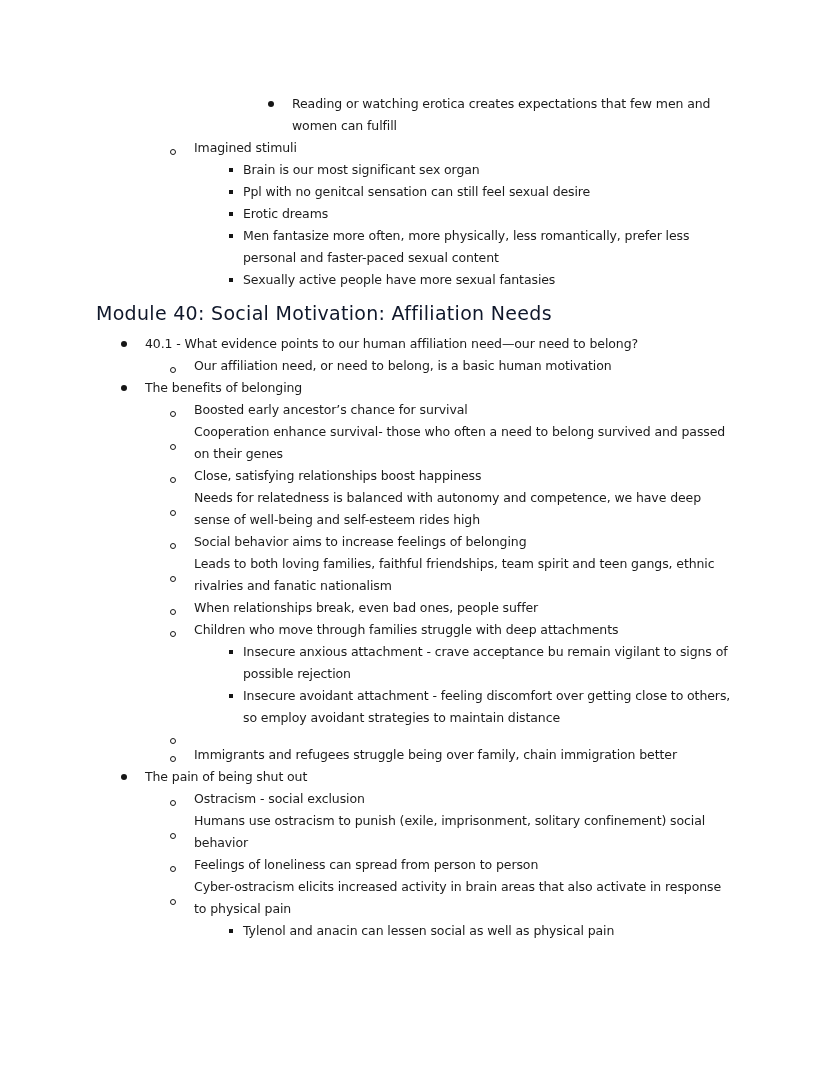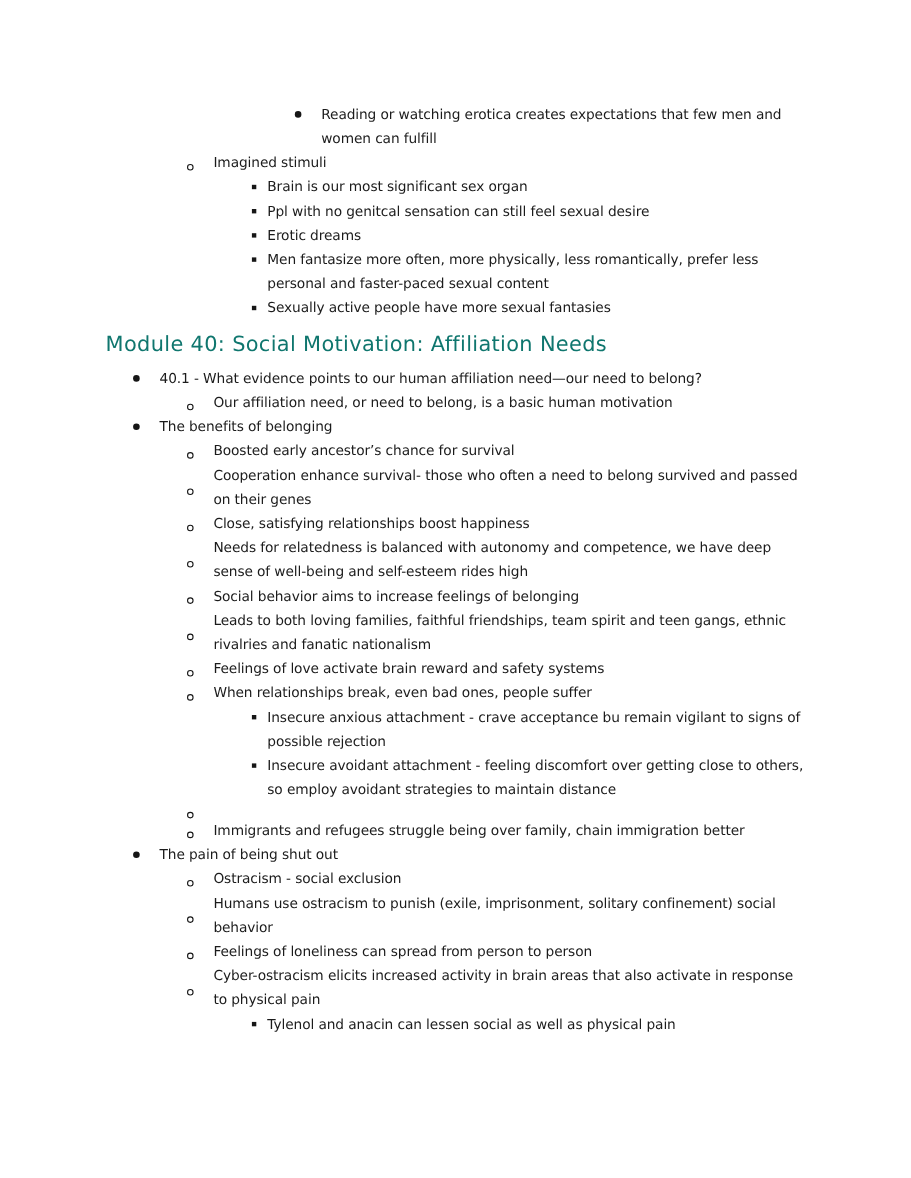--- a/index.html
+++ b/index.html
@@ -49,21 +49,21 @@
     width: 4px; height: 4px; border-radius: 50%; border: 1.4px solid #161616;
     background: transparent; display: block; margin-top: 0.5px;
   }
   .b-square span {
     width: 4px; height: 4px; background: #161616; display: block; margin-top: 1px;
   }
   .heading {
     font-size: 19px;
     font-weight: 400;
     letter-spacing: 0.3px;
-    color: #0f766e;
+    color: #0f172a;
     line-height: 28px;
     margin: 8px 92px 6px 96px;
   }
 </style>
 </head>
 <body>
 
 <div class="page">
   <div class="content">
       <div class="row level-4">
@@ -160,27 +160,27 @@
       <div class="row level-2">
         <span class="bullet b-circle">
           <span></span>
         </span>
         <span class="text">Leads to both loving families, faithful friendships, team spirit and teen gangs, ethnic rivalries and fanatic nationalism</span>
       </div>
       <div class="row level-2">
         <span class="bullet b-circle">
           <span></span>
         </span>
-        <span class="text">Feelings of love activate brain reward and safety systems</span>
-      </div>
-      <div class="row level-2">
-        <span class="bullet b-circle">
-          <span></span>
-        </span>
         <span class="text">When relationships break, even bad ones, people suffer</span>
+      </div>
+      <div class="row level-2">
+        <span class="bullet b-circle">
+          <span></span>
+        </span>
+        <span class="text">Children who move through families struggle with deep attachments</span>
       </div>
       <div class="row level-3">
         <span class="bullet b-square">
           <span></span>
         </span>
         <span class="text">Insecure anxious attachment - crave acceptance bu remain vigilant to signs of possible rejection</span>
       </div>
       <div class="row level-3">
         <span class="bullet b-square">
           <span></span>

